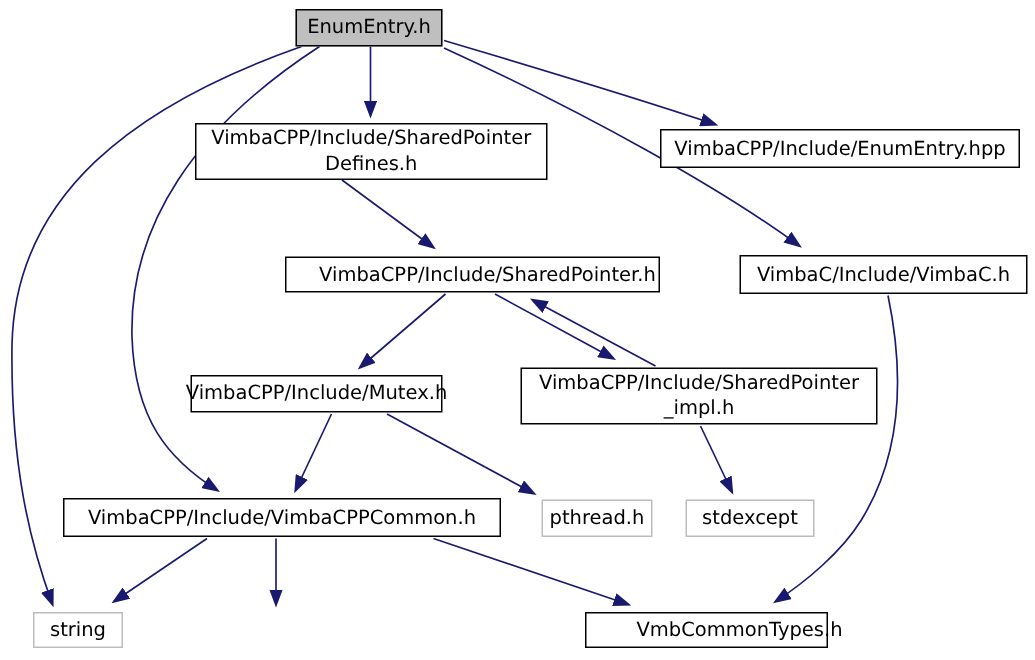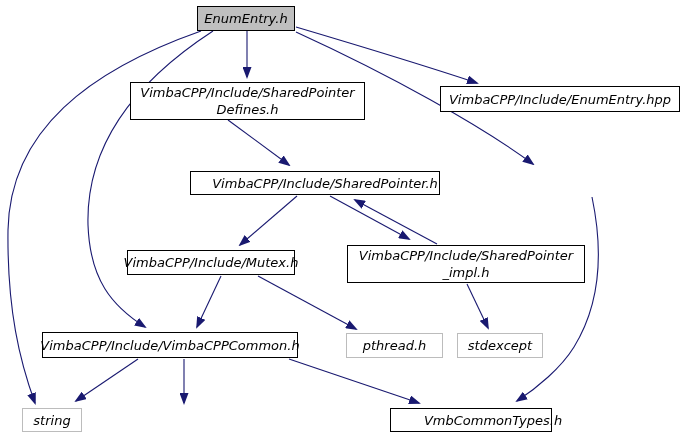--- a/index.html
+++ b/index.html
@@ -18,21 +18,20 @@
     background:#ffffff;
     border:1px solid #000000;
     color:#000000;
     font-size:13px;
     line-height:17px;
     display:flex;
     align-items:center;
     justify-content:center;
     text-align:center;
     white-space:pre-line;
-    font-style:italic;
   }
   .node.root{background:#bfbfbf;}
   .node.external{border-color:#bcbcbc;}
   path.edge{stroke:#191970;stroke-width:1.1;fill:none;}
 </style>
 </head>
 <body>
 
 <div id="canvas">
 
@@ -60,31 +59,32 @@
     <path class="edge" marker-end="url(#arrow)" d="M289,359 L419,403"></path>
   </svg>
 
   <div class="node root" style="left:197px;top:6px;width:98px;height:25px;">EnumEntry.h</div>
 
   <div class="node" style="left:130px;top:82px;width:235px;height:38px;">VimbaCPP/Include/SharedPointer
 Defines.h</div>
 
   <div class="node" style="left:440px;top:86px;width:240px;height:26px;">VimbaCPP/Include/EnumEntry.hpp</div>
 
+  <div class="node" style="left:493px;top:170px;width:192px;height:26px;">VimbaC/Include/VimbaC.h</div>
 
   <div class="node" style="left:190px;top:171px;width:250px;height:24px;padding-left:20px;">VimbaCPP/Include/SharedPointer.h</div>
 
   <div class="node" style="left:127px;top:250px;width:168px;height:25px;">VimbaCPP/Include/Mutex.h</div>
 
   <div class="node" style="left:347px;top:245px;width:238px;height:38px;">VimbaCPP/Include/SharedPointer
 _impl.h</div>
 
-  <div class="node" style="left:42px;top:332px;width:256px;height:26px;">VimbaCPP/Include/VimbaCPPCommon.h</div>
+  <div class="node" style="left:42px;top:332px;width:292px;height:26px;">VimbaCPP/Include/VimbaCPPCommon.h</div>
 
-  <div class="node external" style="left:346px;top:333px;width:97px;height:25px;">pthread.h</div>
+  <div class="node external" style="left:361px;top:333px;width:74px;height:25px;">pthread.h</div>
 
   <div class="node external" style="left:457px;top:333px;width:86px;height:25px;">stdexcept</div>
 
   <div class="node external" style="left:22px;top:408px;width:60px;height:24px;">string</div>
 
 
   <div class="node" style="left:390px;top:408px;width:162px;height:24px;padding-left:44px;">VmbCommonTypes.h</div>
 
 </div>
 

